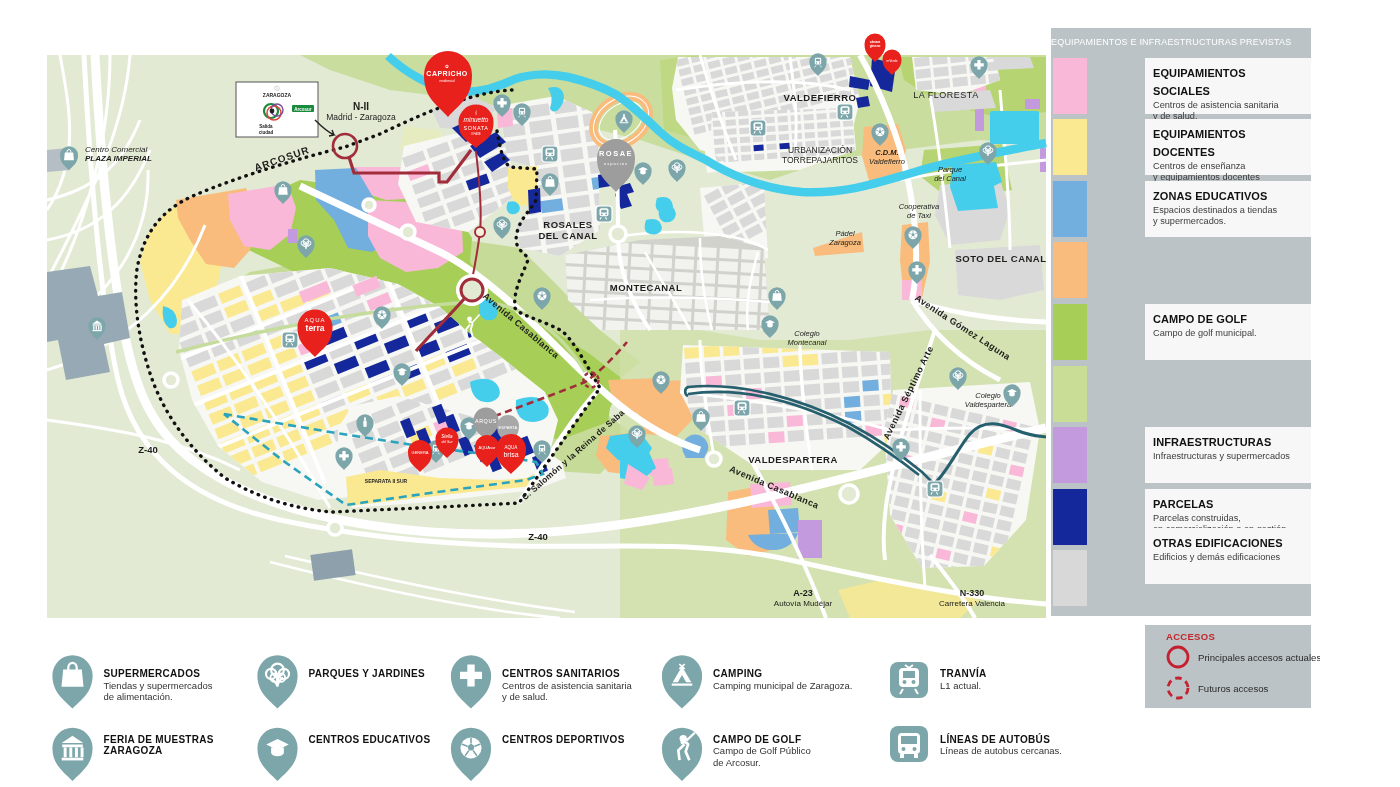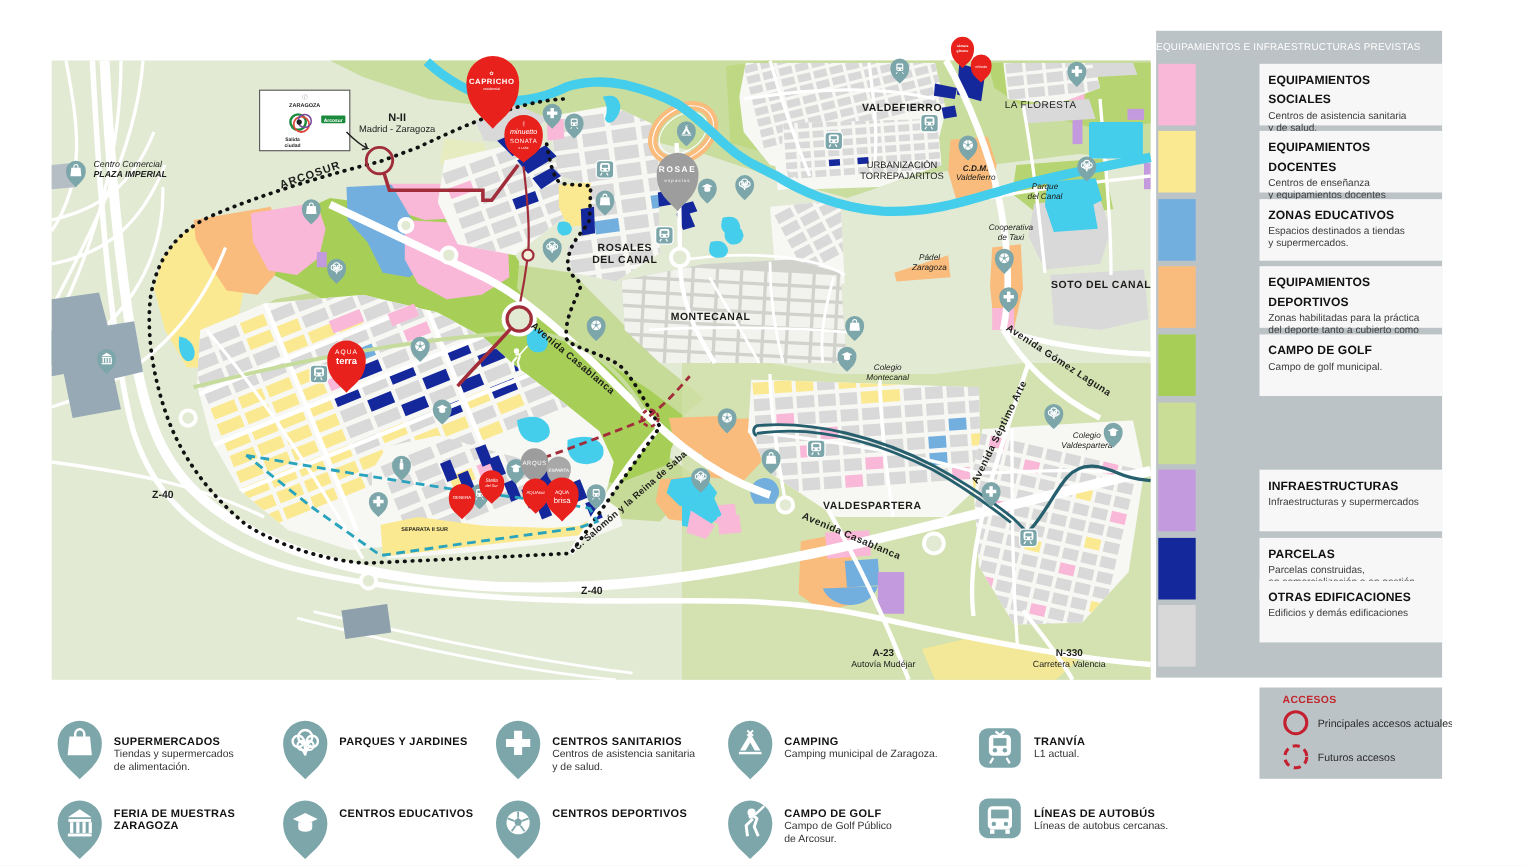--- a/index.html
+++ b/index.html
@@ -1635,21 +1635,20 @@
 <div class="sq" style="top:30px;background:#f9b8d7"></div>
 <div class="card" style="top:30px"><b>EQUIPAMIENTOS SOCIALES</b><div>Centros de asistencia sanitaria<br>y de salud.</div></div>
 
 <div class="sq" style="top:91px;background:#fbe992"></div>
 <div class="card" style="top:91px"><b>EQUIPAMIENTOS DOCENTES</b><div>Centros de enseñanza<br>y equipamientos docentes</div></div>
 
 <div class="sq" style="top:153px;background:#72aede"></div>
 <div class="card" style="top:153px"><b>ZONAS EDUCATIVOS</b><div>Espacios destinados a tiendas<br>y supermercados.</div></div>
 
 <div class="sq" style="top:214px;background:#f9bc7c"></div>
-<div class="card" style="top:214px"><b>EQUIPAMIENTOS DEPORTIVOS</b><div>Zonas habilitadas para la práctica<br>del deporte tanto a cubierto como<br>al aire libre.</div></div>
 
 <div class="sq" style="top:276px;background:#a7cf58"></div>
 <div class="card" style="top:276px"><b>CAMPO DE GOLF</b><div>Campo de golf municipal.</div></div>
 
 <div class="sq" style="top:338px;background:#cadd96"></div>
 
 <div class="sq" style="top:399px;background:#c49ade"></div>
 <div class="card" style="top:399px"><b>INFRAESTRUCTURAS</b><div>Infraestructuras y supermercados</div></div>
 
 <div class="sq" style="top:461px;background:#15289b"></div>

